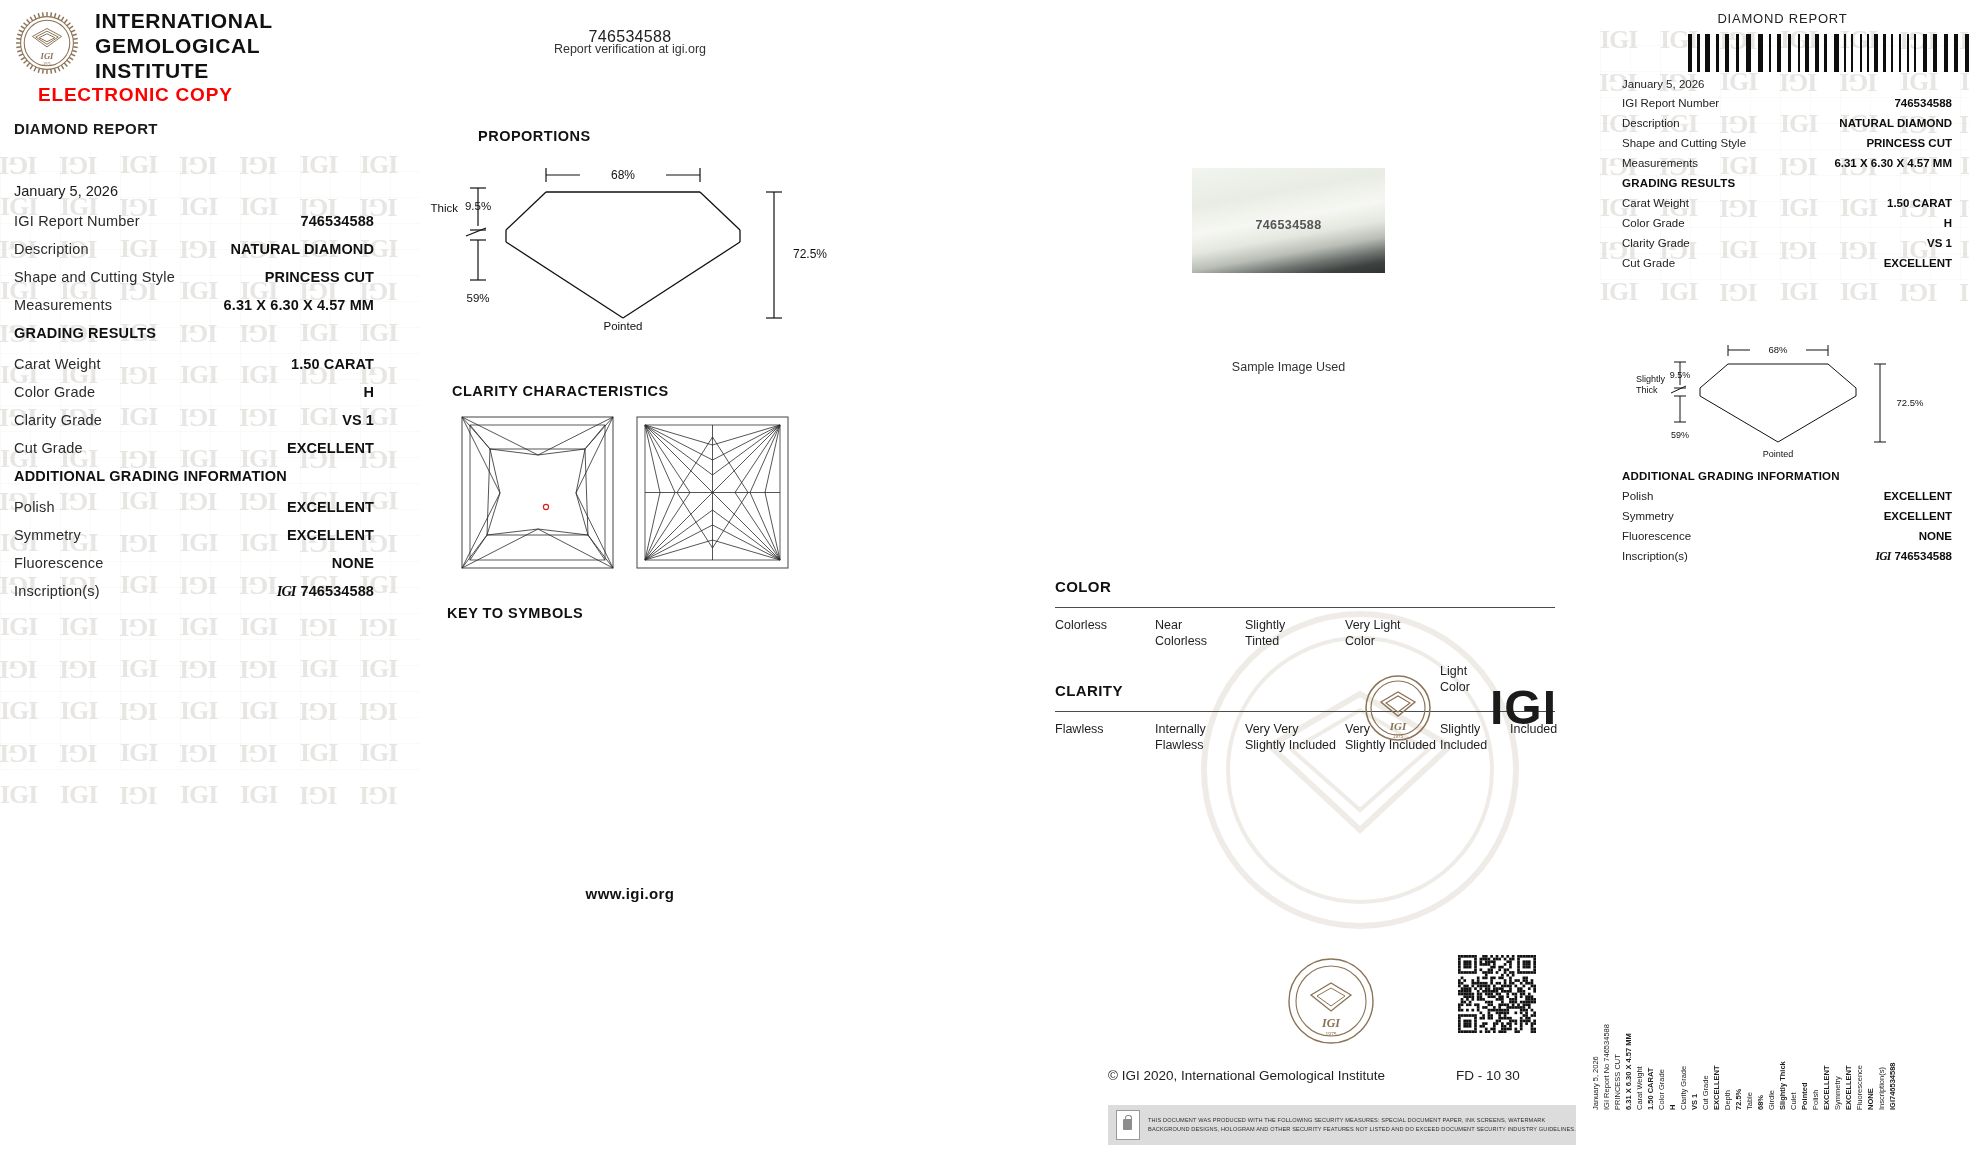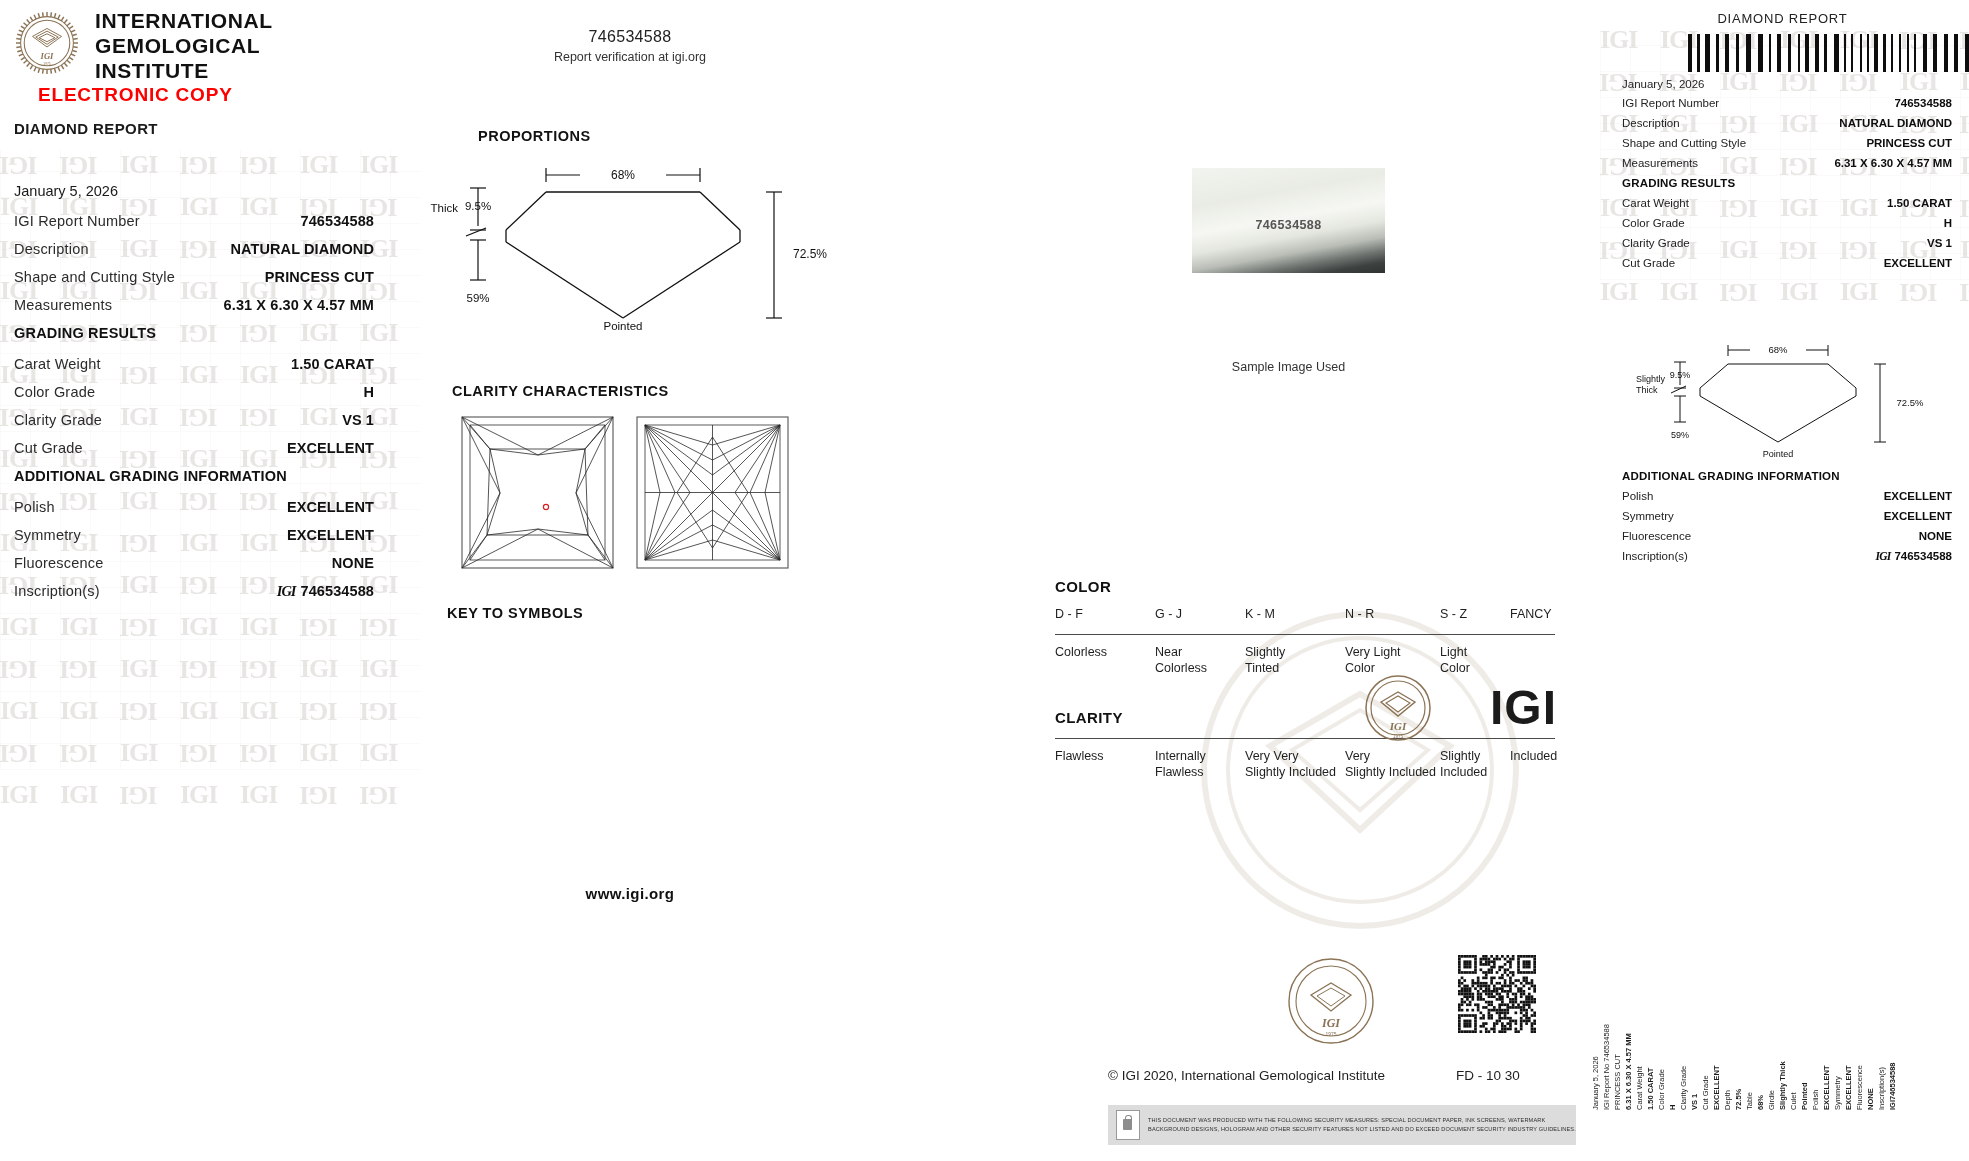--- a/index.html
+++ b/index.html
@@ -99,21 +99,21 @@
   #report-number-top {
     position: absolute;
     left: 0; right: 0; top: 28px;
     text-align: center;
     font-size: 16px;
     color: #222;
     letter-spacing: .3px;
   }
   #report-verify-top {
     position: absolute;
-    left: 0; right: 0; top: 50px;
+    left: 0; right: 0; top: 42px;
     text-align: center;
     font-size: 12.5px;
     color: #333;
   }
   .center-title {
     position: absolute;
     font-size: 14.5px;
     font-weight: bold;
     letter-spacing: .5px;
     color: #111;
@@ -691,35 +691,27 @@
     <circle cx="100" cy="90" r="78" fill="none" stroke="#8b7355" stroke-width="3"></circle>
     <circle cx="100" cy="90" r="66" fill="none" stroke="#8b7355" stroke-width="2"></circle>
     <path d="M55 78 L100 52 L145 78 L100 120 Z" fill="none" stroke="#8b7355" stroke-width="3"></path>
     <path d="M66 80 L100 60 L134 80 L100 110 Z" fill="none" stroke="#8b7355" stroke-width="2"></path>
   </svg>
 
   <div id="scales-block">
     <div>
       <div class="scale-title">COLOR</div>
       <div class="scale-grid">
-        <div class="scale-head" id="color-scale-head">
-            <span style="left:0px;">D - F</span>
-            <span style="left:100px;">G - J</span>
-            <span style="left:190px;">K - M</span>
-            <span style="left:290px;">N - R</span>
-            <span style="left:385px;">S - Z</span>
-            <span style="left:455px;">FANCY</span>
-          </div>
         <div class="scale-rule"></div>
         <div class="scale-body" id="color-scale-body">
             <span style="left:0px;">Colorless</span>
             <span style="left:100px;">Near<br>Colorless</span>
             <span style="left:190px;">Slightly<br>Tinted</span>
             <span style="left:290px;">Very Light<br>Color</span>
-            <span style="left:385px;">Light<br>Color</span>
+            <span style="left:385px;margin-top:46px;">Light<br>Color</span>
           </div>
       </div>
     </div>
 
     <div style="margin-top:22px;">
       <div class="scale-title">CLARITY</div>
       <div class="scale-grid">
         <div class="scale-rule"></div>
         <div class="scale-body" id="clarity-scale-body">
             <span style="left:0px;">Flawless</span>

